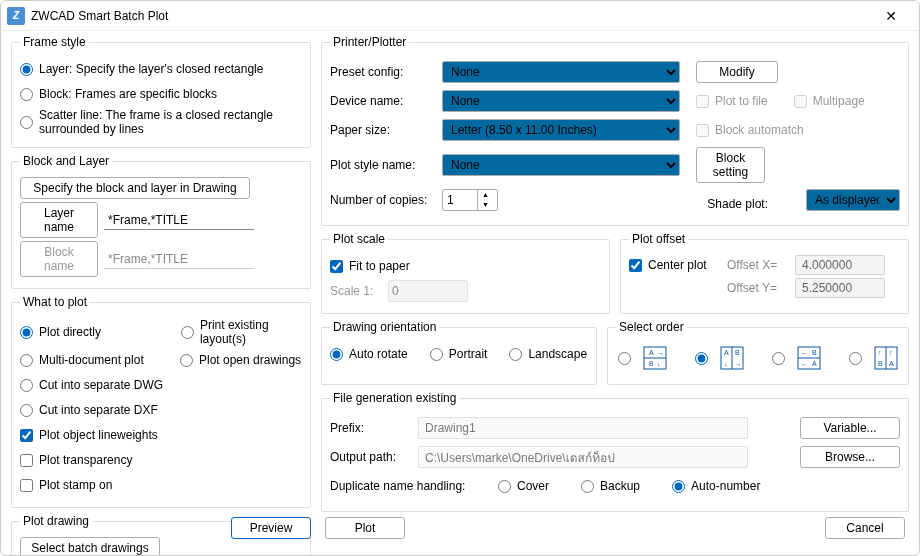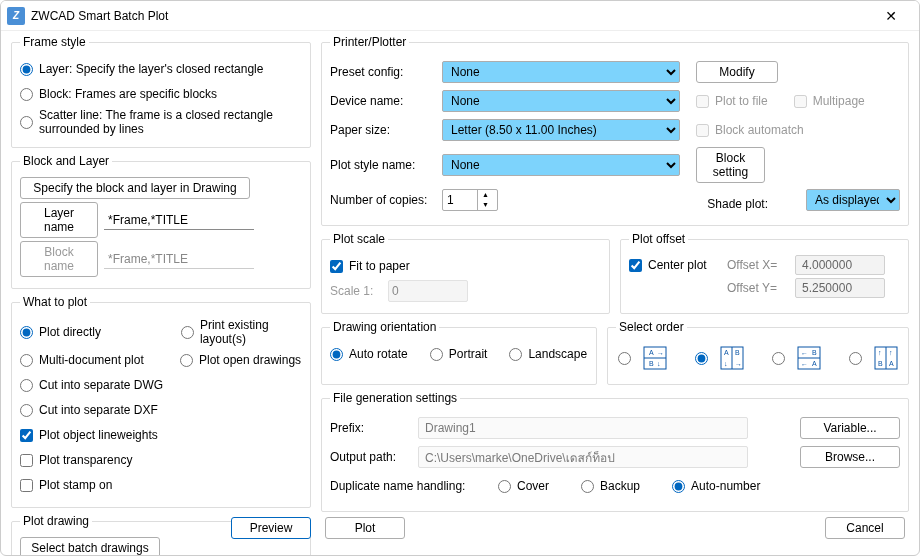--- a/index.html
+++ b/index.html
@@ -76,21 +76,21 @@
   padding: 2px 4px;
   background: #fff;
 }
 .txt.disabled { color: #888; border-bottom: 1px solid #ccc; }
 select {
   border: 1px solid #adadad;
   border-radius: 2px;
   font-size: 12px;
   padding: 2px 4px;
   height: 22px;
-  background: #7dd3fc;
+  background: #0369a1;
 }
 .sel-wide { width: 238px; }
 .form-row { display: flex; align-items: center; margin: 5px 0; min-height: 24px; gap: 8px; }
 .form-row .flab { width: 104px; }
 .form-row .fval { flex: 0 0 238px; }
 .form-row .extra { margin-left: 8px; display: flex; align-items: flex-end; gap: 8px; }
 .muted { color: #9a9a9a; }
 .numspin {
   display: flex; align-items: center;
   border: 1px solid #adadad; border-radius: 2px;
@@ -393,21 +393,21 @@
                 <text x="15" y="9" font-size="7" fill="#0954a5">↑</text>
                 <text x="4" y="20" font-size="7" fill="#0954a5">B</text>
                 <text x="15" y="20" font-size="7" fill="#0954a5">A</text>
               </svg>
           </label>
         </div>
       </fieldset>
     </div>
 
     <fieldset class="filegen">
-      <legend>File generation settings</legend>
+      <legend>File generation existing</legend>
       <div class="form-row">
         <div class="flab" style="width:80px">Prefix:</div>
         <input class="txtfield" disabled="" value="Drawing1" style="">
         <button class="small-btn wbtn" style="margin-left:auto">Variable...</button>
       </div>
       <div class="form-row">
         <div class="flab" style="width:80px">Output path:</div>
         <input class="txtfield" disabled="" value="C:\Users\marke\OneDrive\เดสก์ท็อป" style="">
         <button class="small-btn wbtn" style="margin-left:auto">Browse...</button>
       </div>

